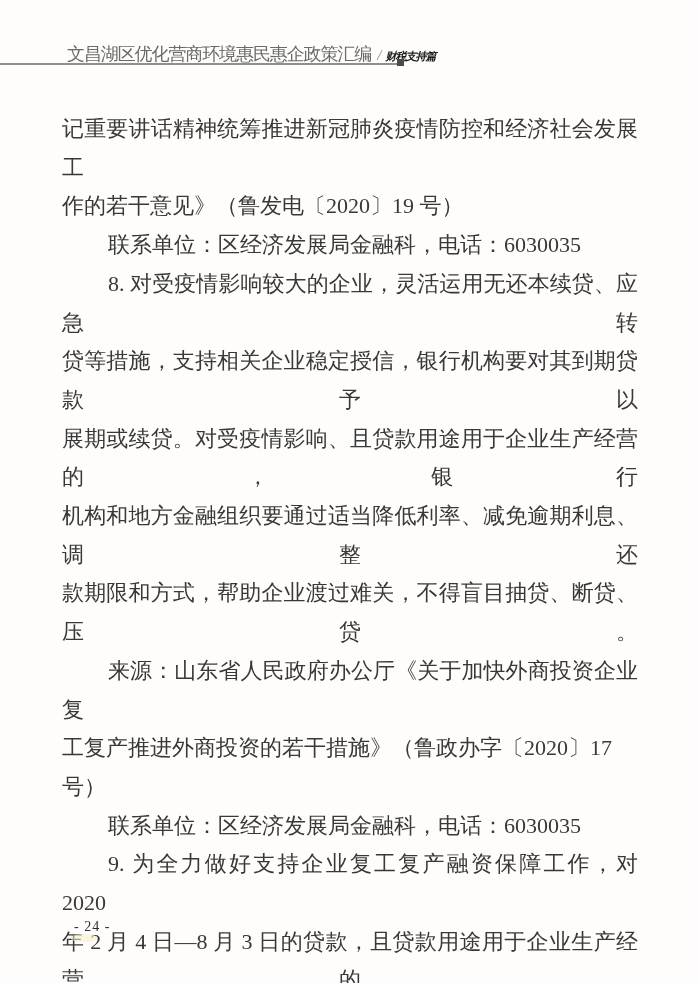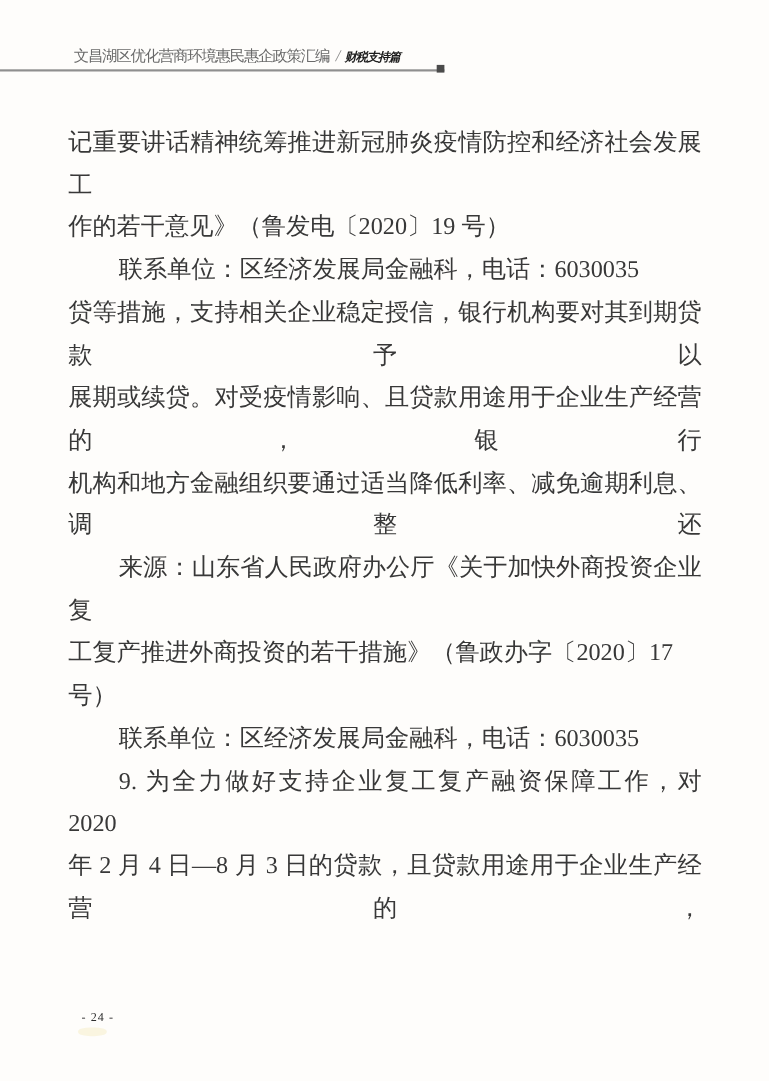--- a/index.html
+++ b/index.html
@@ -11,21 +11,21 @@
     overflow:hidden;
     font-family:"Liberation Serif","DejaVu Serif",serif;
   }
 
   
   .header-row {
     position:absolute; left:67px; top:42px;
     display:flex; align-items:baseline; white-space:nowrap;
   }
   .booklet-title {
-    font-size:14px; letter-spacing:-1.1px;
+    font-size:18px; letter-spacing:-1.1px;
     color:var(--header-text,#6a6a6a);
     font-family:"Liberation Serif","DejaVu Serif",serif;
   }
   .header-slash {
     font-size:15px; color:#8a8a8a; font-style:italic;
     padding:0 4px 0 6px;
   }
   .section-title {
     font-size:11px; letter-spacing:-1px;
     font-weight:bold; font-style:italic;
@@ -49,21 +49,21 @@
     color:var(--body-text,#383838);
     text-align:left;
   }
   .line { width:576px; }
   .line.j { text-align:justify; text-align-last:justify; }
   .line.ind { text-indent:46px; }
 
   
   .page-number {
     position:absolute; left:74px; top:919px;
-    font-size:11px; letter-spacing:1px;
+    font-size:14px; letter-spacing:1px;
     color:#2f2f2f;
   }
   .smudge {
     position:absolute; left:71px; top:934px;
     width:26px; height:8px; border-radius:45%;
     background:#f6eecb; opacity:.55;
   }
 </style>
 </head>
 <body>
@@ -75,23 +75,25 @@
     <span class="header-slash">/</span>
     <span class="section-title">财税支持篇</span>
   </div>
   <div class="header-rule"></div>
   <div class="header-end-square"></div>
 
   <div class="body-text">
       <div class="line j">记重要讲话精神统筹推进新冠肺炎疫情防控和经济社会发展工</div>
       <div class="line">作的若干意见》（鲁发电〔2020〕19 号）</div>
       <div class="line ind">联系单位：区经济发展局金融科，电话：6030035</div>
+      <div class="line j ind">8. 对受疫情影响较大的企业，灵活运用无还本续贷、应急转</div>
       <div class="line j">贷等措施，支持相关企业稳定授信，银行机构要对其到期贷款予以</div>
       <div class="line j">展期或续贷。对受疫情影响、且贷款用途用于企业生产经营的，银行</div>
       <div class="line j">机构和地方金融组织要通过适当降低利率、减免逾期利息、调整还</div>
+      <div class="line j">款期限和方式，帮助企业渡过难关，不得盲目抽贷、断贷、压贷。</div>
       <div class="line j ind">来源：山东省人民政府办公厅《关于加快外商投资企业复</div>
       <div class="line">工复产推进外商投资的若干措施》（鲁政办字〔2020〕17 号）</div>
       <div class="line ind">联系单位：区经济发展局金融科，电话：6030035</div>
       <div class="line j ind">9. 为全力做好支持企业复工复产融资保障工作，对 2020</div>
       <div class="line j">年 2 月 4 日—8 月 3 日的贷款，且贷款用途用于企业生产经营的，</div>
     </div>
 
   <span class="page-number">- 24 -</span>
   <div class="smudge"></div>
 

